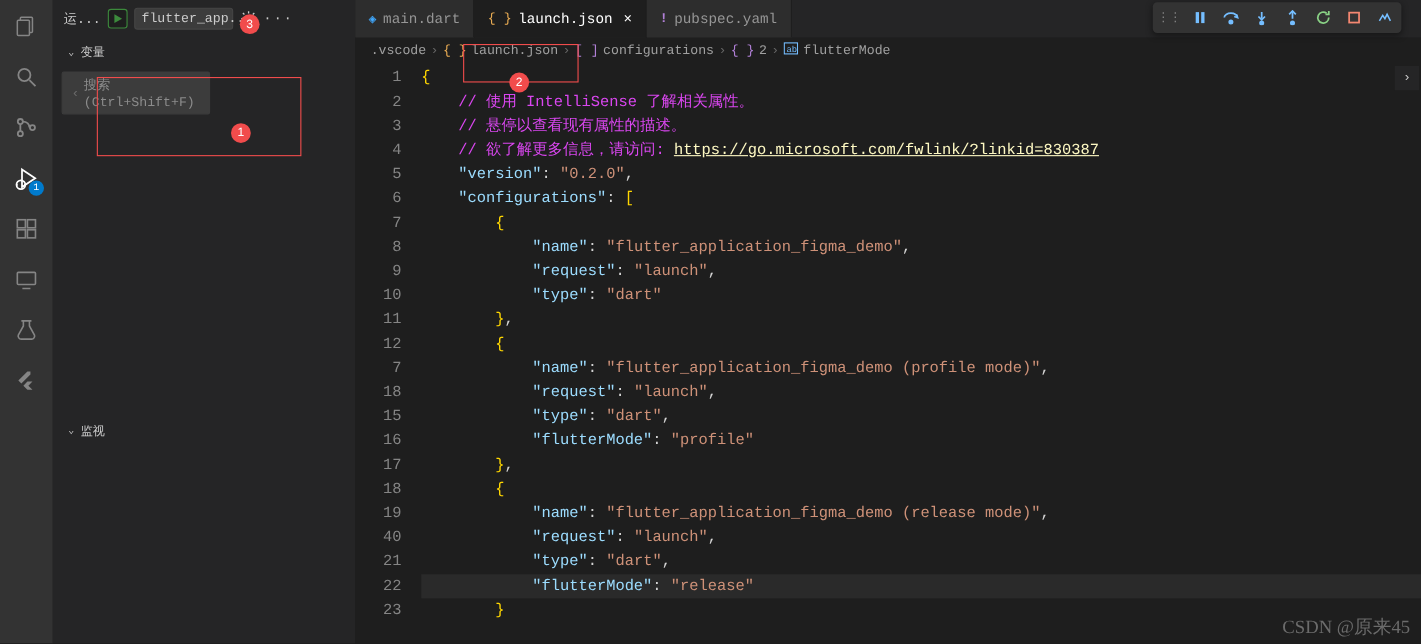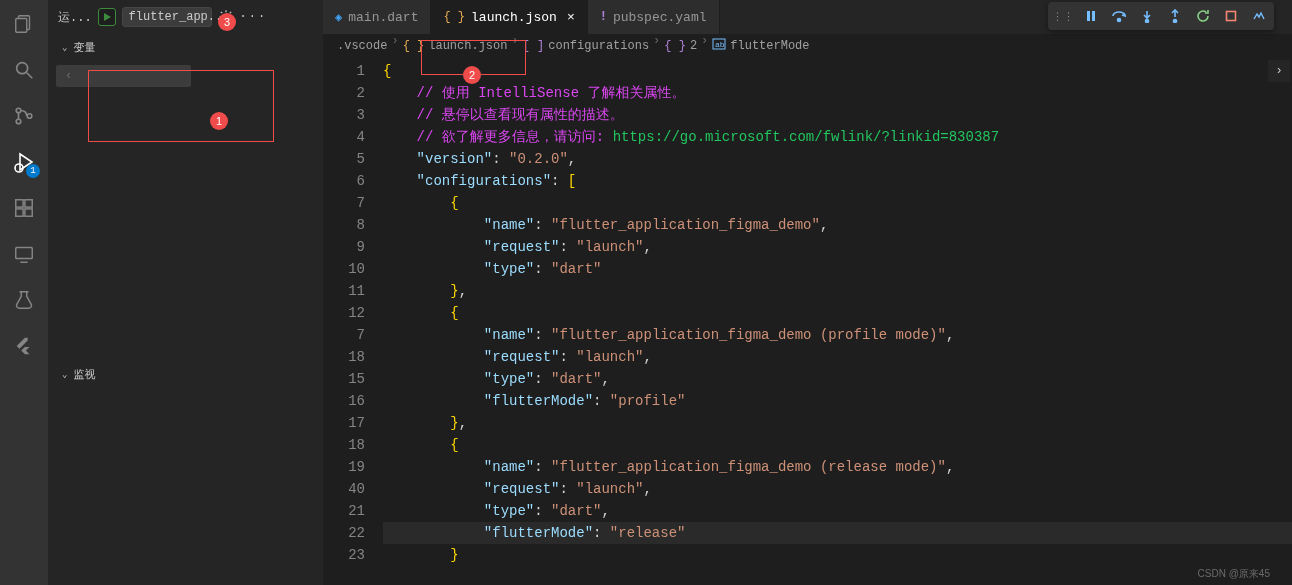--- a/index.html
+++ b/index.html
@@ -22,39 +22,39 @@
 .tabs{height:34px;display:flex;align-items:stretch;background:#252526}
 .tab{display:flex;align-items:center;gap:6px;padding:0 12px;font-size:13px;color:#969696;border-right:1px solid #1e1e1e;cursor:pointer;background:#2d2d2d}
 .tab.active{background:#1e1e1e;color:#fff}
 .tab .close{margin-left:4px;font-size:13px}
 .tab .file-icon{font-size:12px}
 .debug-toolbar{position:absolute;top:2px;right:18px;background:#333333;border-radius:4px;height:28px;display:flex;align-items:center;padding:0 6px;gap:10px;box-shadow:0 2px 6px rgba(0,0,0,.4);z-index:5}
 .debug-toolbar .dbg-btn{width:18px;height:18px;display:flex;align-items:center;justify-content:center;color:#75beff;cursor:pointer;font-size:14px}
 .debug-toolbar .dbg-btn.green{color:#89d185}
 .debug-toolbar .dbg-btn.red{color:#f48771}
 .debug-toolbar .grip{color:#858585;cursor:grab;font-size:11px}
-.breadcrumbs{height:24px;display:flex;padding:0 14px;font-size:12px;color:#a0a0a0;gap:4px}
+.breadcrumbs{height:24px;display:flex;align-items:center;padding:0 14px;font-size:12px;color:#a0a0a0;gap:4px}
 .breadcrumbs .crumb{display:flex;align-items:center;gap:4px;cursor:pointer}
 .breadcrumbs .sep{color:#666}
 .breadcrumbs .sym{color:#b180d7}
 .editor-body{flex:1;display:flex;overflow:hidden;font-size:14px;line-height:22px}
 .gutter{width:60px;text-align:right;color:#858585;padding-right:18px;padding-top:2px;user-select:none}
 .code{flex:1;white-space:pre;padding-top:2px}
 .tok-brace{color:#ffd700}
 .tok-comment{color:#d946ef}
-.tok-link{color:#22c55e;}
+.tok-link{color:#fef9c3;text-decoration:underline}
 .tok-key{color:#9cdcfe}
 .tok-punc{color:#d4d4d4}
 .tok-str{color:#ce9178}
 .line{position:relative;height:22px}
 .line.hl{background:#2a2a2a}
 .overflow-btn{position:absolute;right:2px;top:60px;width:22px;height:22px;background:#252526;display:flex;align-items:center;justify-content:center;color:#ccc;cursor:pointer;font-size:12px}
 .red-circle{position:absolute;width:18px;height:18px;background:#f14c4c;border-radius:50%;color:#fff;font-size:11px;display:flex;align-items:center;justify-content:center;z-index:10;font-family:sans-serif}
 .red-box{position:absolute;border:1px solid #f14c4c;z-index:9;pointer-events:none}
-.watermark{position:absolute;right:22px;bottom:4px;color:#6b6b6b;font-size:10px;font-family:Liberation Sans, sans-serif}
+.watermark{position:absolute;right:10px;bottom:4px;color:#6b6b6b;font-size:17px;font-family:Liberation Serif, serif}
 svg{display:block}
 </style>
 </head>
 <body>
 
 <div class="root">
 
   <div class="activity-bar">
     <div class="ab-item">
       <svg width="22" height="22" viewBox="0 0 24 24" fill="none" stroke="currentColor" stroke-width="1.5">
@@ -127,20 +127,21 @@
           </svg>
       </span>
       <span class="more" style="letter-spacing:2px">···</span>
     </div>
     <div class="section-title">
       <span class="chev">⌄</span>
       <span>变量</span>
     </div>
     <div class="search-box">
       <span style="color:#6b6b6b">‹</span>
+      <span>搜索 (Ctrl+Shift+F)</span>
     </div>
     <div style="flex:0 0 270px"></div>
     <div class="section-title">
       <span class="chev">⌄</span>
       <span>监视</span>
     </div>
   </div>
 
   <div class="editor-area">
     <div class="tabs">

